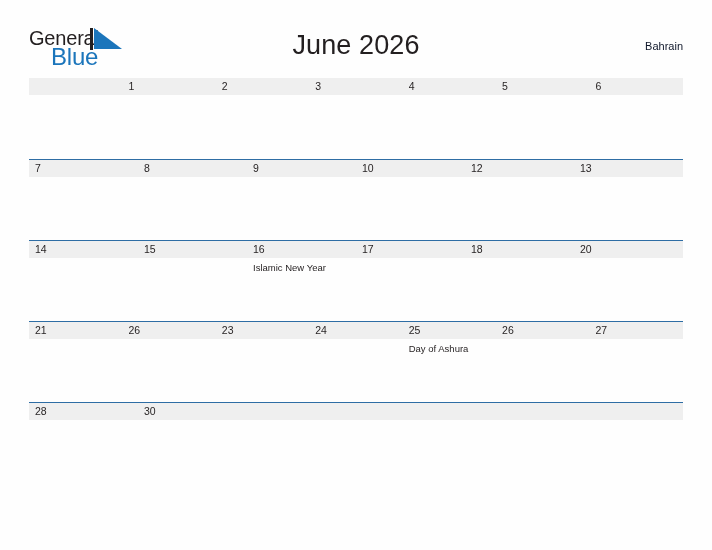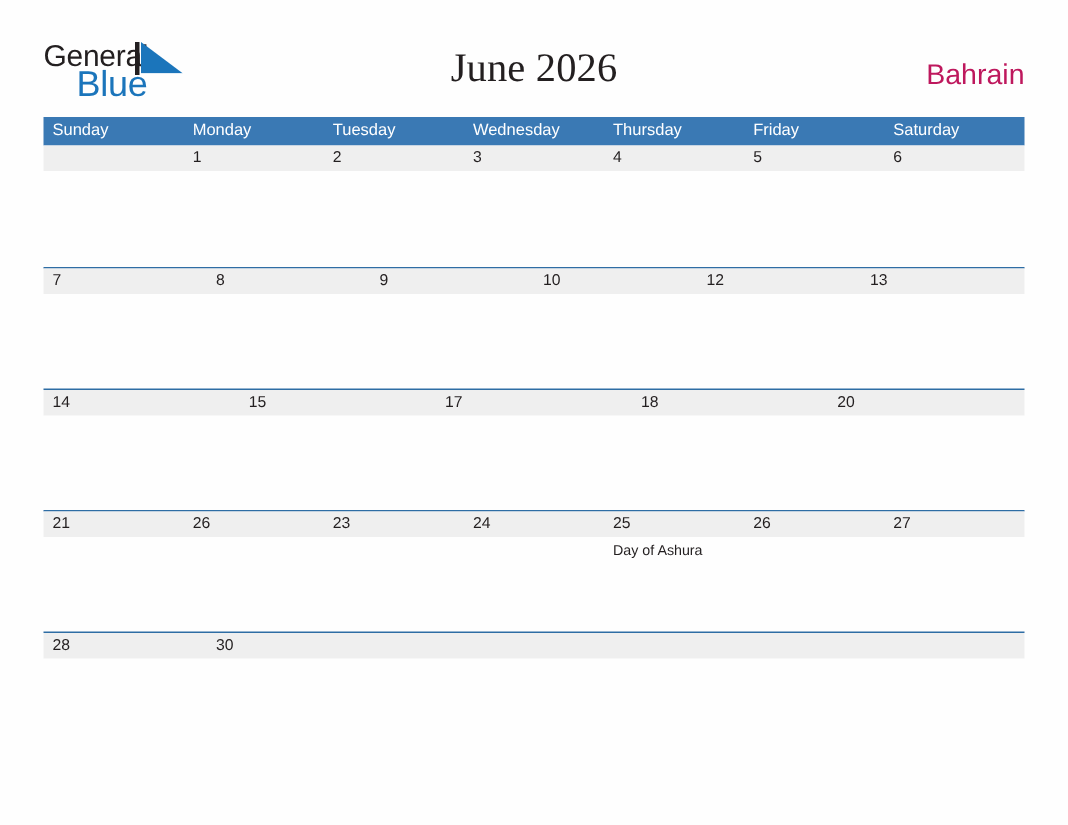--- a/index.html
+++ b/index.html
@@ -77,31 +77,31 @@
   }
 
   .cal-title {
     position: absolute;
     left: 0;
     right: 0;
     top: 30px;
     text-align: center;
     font-size: 27px;
     color: #231f20;
-    font-family: Liberation Serif, serif;
+    font-family: Liberation Sans, sans-serif;
     font-weight: normal;
     margin: 0;
     letter-spacing: 0.1px;
   }
 
   .country {
     position: relative;
     z-index: 2;
-    font-size: 19px;
-    color: #be185d;
+    font-size: 11px;
+    color: #0f172a;
     margin-top: 16px;
     white-space: nowrap;
     font-family: "Liberation Sans", sans-serif;
   }
 
   
   .calendar {
     position: absolute;
     left: 29px;
     top: 78px;
@@ -190,29 +190,20 @@
     </div>
 
     <h1 class="cal-title">June 2026</h1>
 
     <div class="country">Bahrain</div>
 
   </div>
 
   <div class="calendar">
 
-    <div class="weekday-row">
-      <div class="weekday">Sunday</div>
-      <div class="weekday">Monday</div>
-      <div class="weekday">Tuesday</div>
-      <div class="weekday">Wednesday</div>
-      <div class="weekday">Thursday</div>
-      <div class="weekday">Friday</div>
-      <div class="weekday">Saturday</div>
-    </div>
 
     <div class="week-row first">
       <div class="day-cell">
         <div class="day-number"></div>
         <div class="event"></div>
       </div>
       <div class="day-cell">
         <div class="day-number">1</div>
         <div class="event"></div>
       </div>
@@ -266,20 +257,24 @@
     </div>
 
     <div class="week-row">
       <div class="day-cell">
         <div class="day-number">14</div>
         <div class="event"></div>
       </div>
       <div class="day-cell">
         <div class="day-number">15</div>
         <div class="event"></div>
+      </div>
+      <div class="day-cell">
+        <div class="day-number">16</div>
+        <div class="event">Islamic New Year</div>
       </div>
       <div class="day-cell">
         <div class="day-number">17</div>
         <div class="event"></div>
       </div>
       <div class="day-cell">
         <div class="day-number">18</div>
         <div class="event"></div>
       </div>
       <div class="day-cell">

